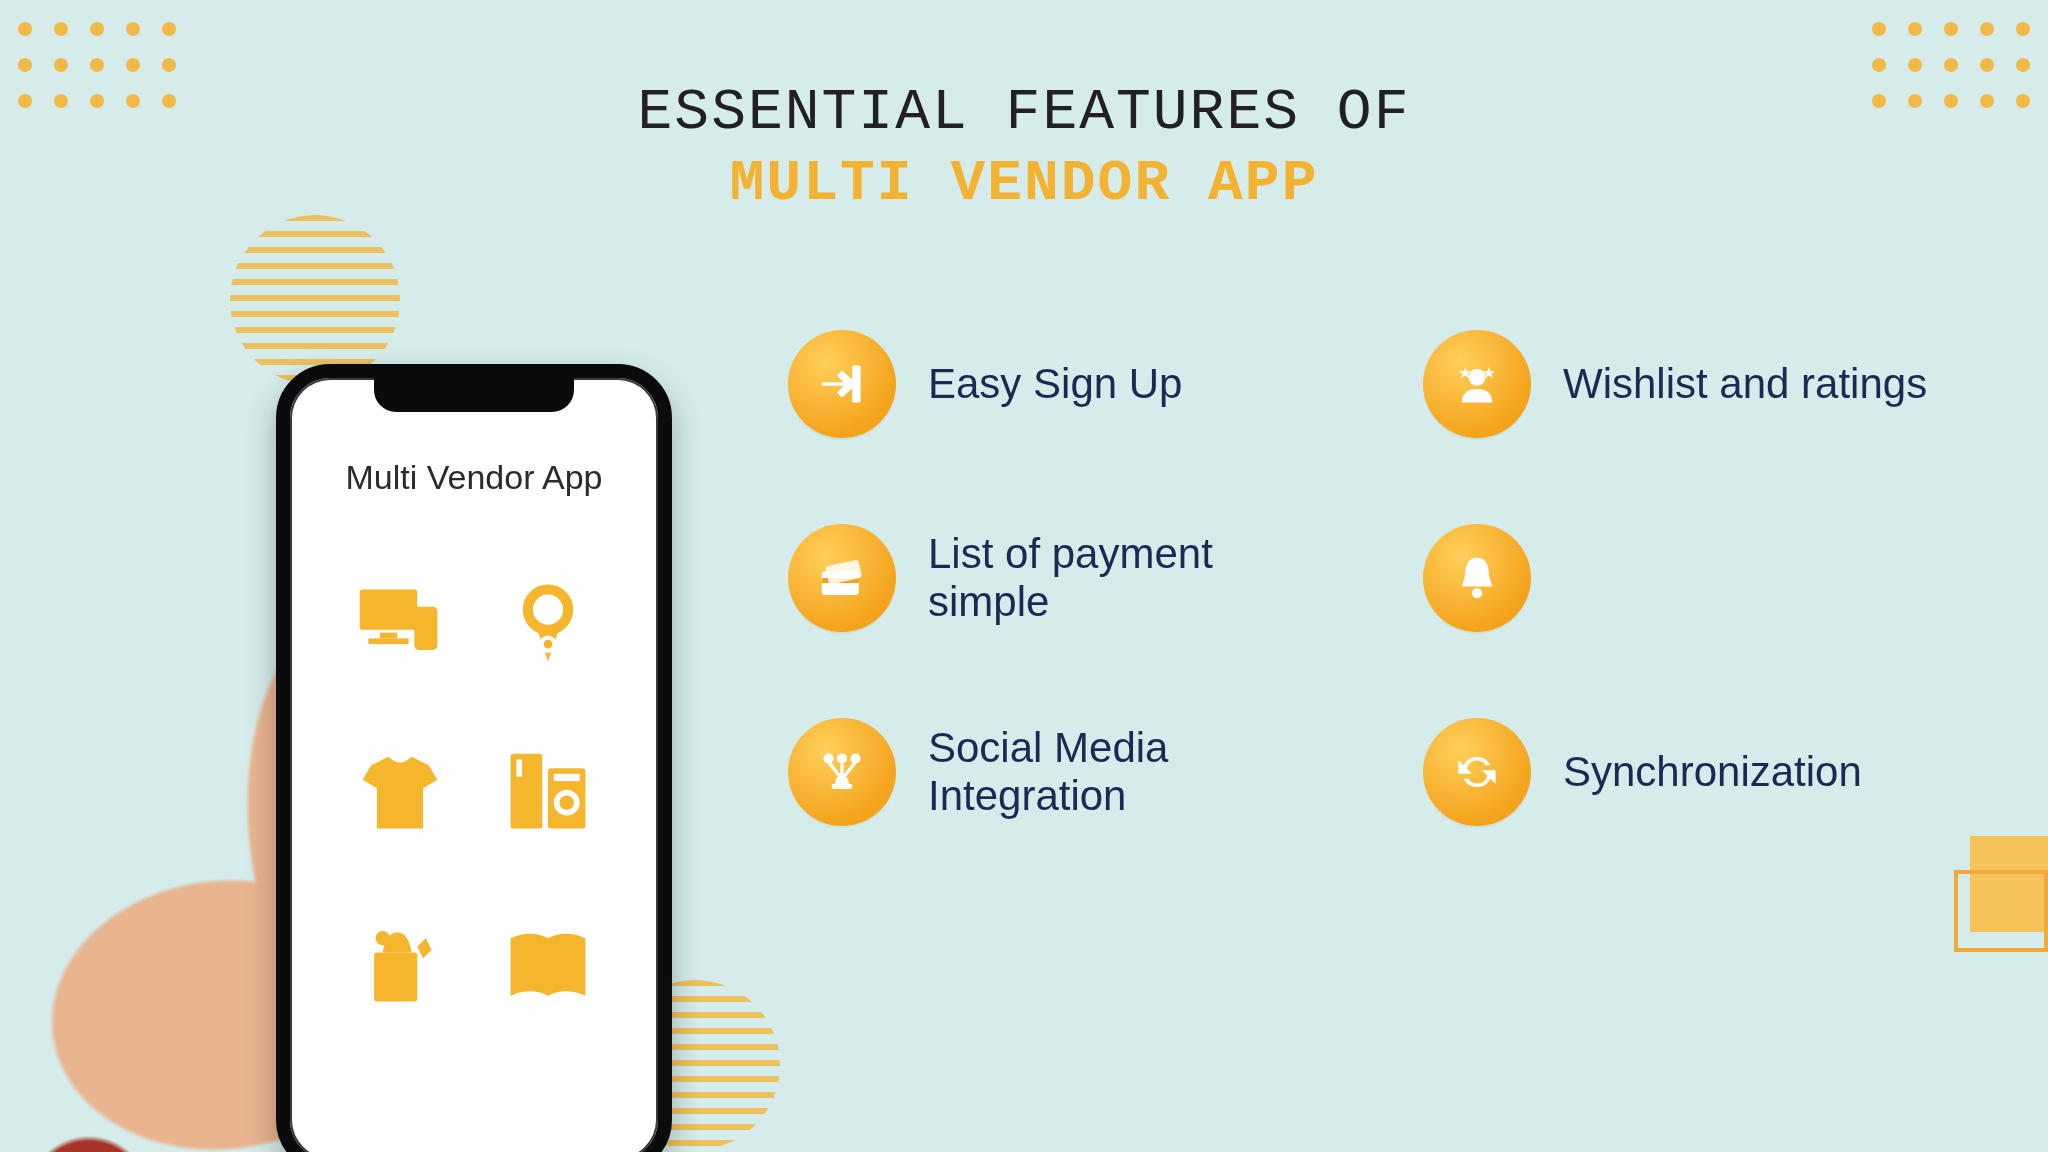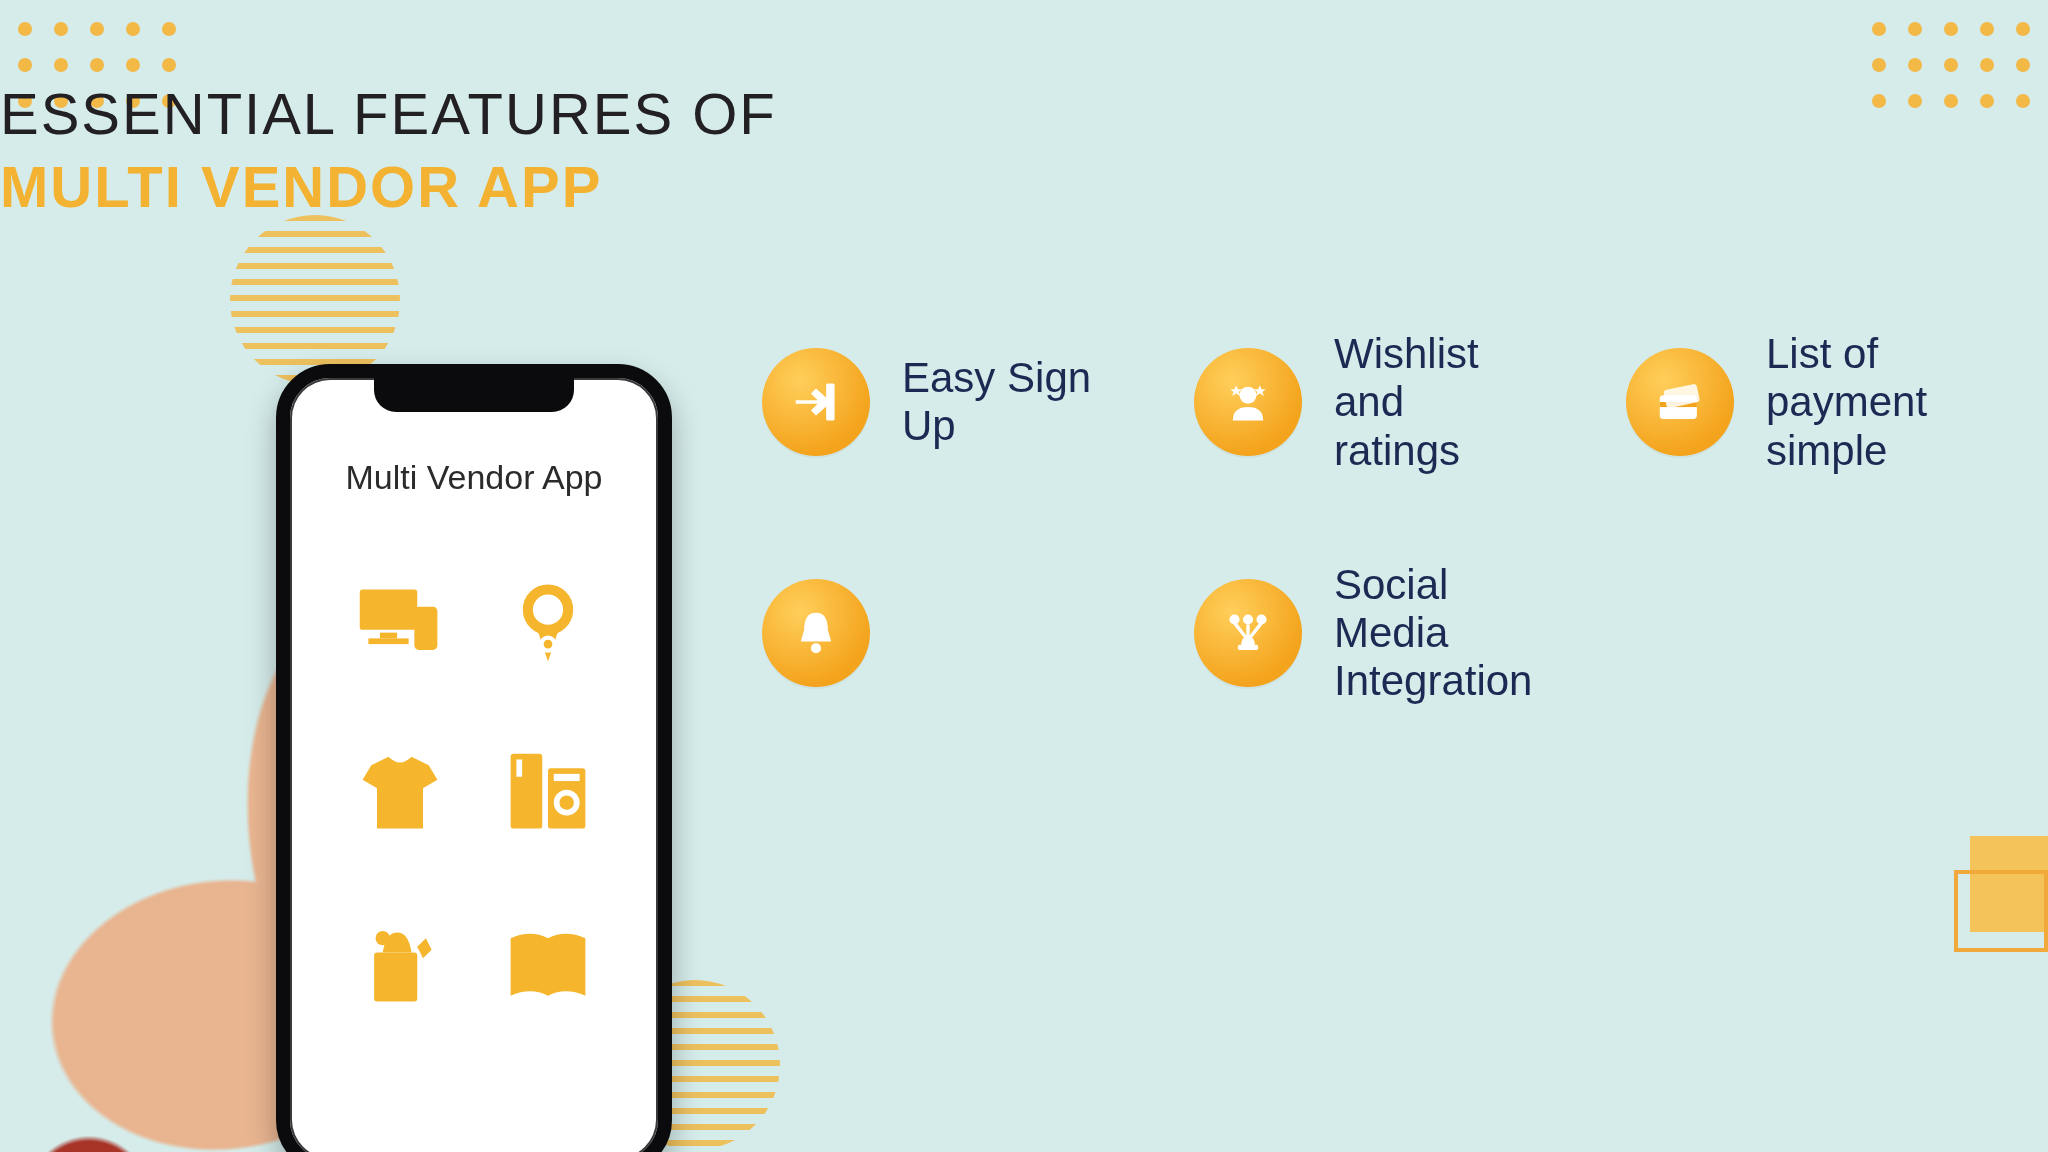--- a/index.html
+++ b/index.html
@@ -60,22 +60,22 @@
     width: 86px; height: 74px;
     border: 4px solid #f0a93a;
     background: transparent;
   }
 
   
   .title {
     position: absolute;
     top: 80px;
     left: 0; right: 0;
-    text-align: left;
-    font-family: Liberation Sans, sans-serif;
+    text-align: center;
+    font-family: Liberation Mono, monospace;
   }
   .title .line1 {
     font-size: 58px;
     letter-spacing: 2px;
     color: #232024;
     font-weight: 500;
   }
   .title .line2 {
     font-size: 58px;
     letter-spacing: 2px;
@@ -136,24 +136,24 @@
     row-gap: 78px;
     justify-items: center;
   }
   .app-grid .cat { width: 92px; height: 92px; color: #f5b62e; }
   .app-grid svg { width: 100%; height: 100%; display: block; }
 
   
   .features {
     position: absolute;
     top: 330px;
-    left: 762px;
+    left: 788px;
     right: 80px;
     display: grid;
-    grid-template-columns: 1fr 1fr 1fr;
+    grid-template-columns: 1fr 1fr;
     column-gap: 90px;
     row-gap: 86px;
   }
   .feat {
     display: flex;
     align-items: center;
     gap: 32px;
   }
   .badge {
     width: 108px; height: 108px;
@@ -333,15 +333,24 @@
           <circle cx="32" cy="16" r="6"></circle>
           <circle cx="32" cy="44" r="8"></circle>
           <path d="M16 20 L30 38 M48 20 L34 38 M32 22 L32 36" stroke="#fff" stroke-width="4" fill="none"></path>
           <rect x="20" y="46" width="24" height="6" rx="2"></rect>
         </svg>
     </div>
     <div class="feat-label">Social Media Integration</div>
   </div>
 
 
+  <div class="feat">
+    <div class="badge">
+      <svg viewBox="0 0 64 64">
+          <path d="M48 24 A18 18 0 0 0 16 24 L10 18 L10 34 L26 34 L20 28 A12 12 0 0 1 42 24 Z"></path>
+          <path d="M16 40 A18 18 0 0 0 48 40 L54 46 L54 30 L38 30 L44 36 A12 12 0 0 1 22 40 Z"></path>
+        </svg>
+    </div>
+    <div class="feat-label">Synchronization</div>
+  </div>
 
 
 </div>
 
 </body></html>

